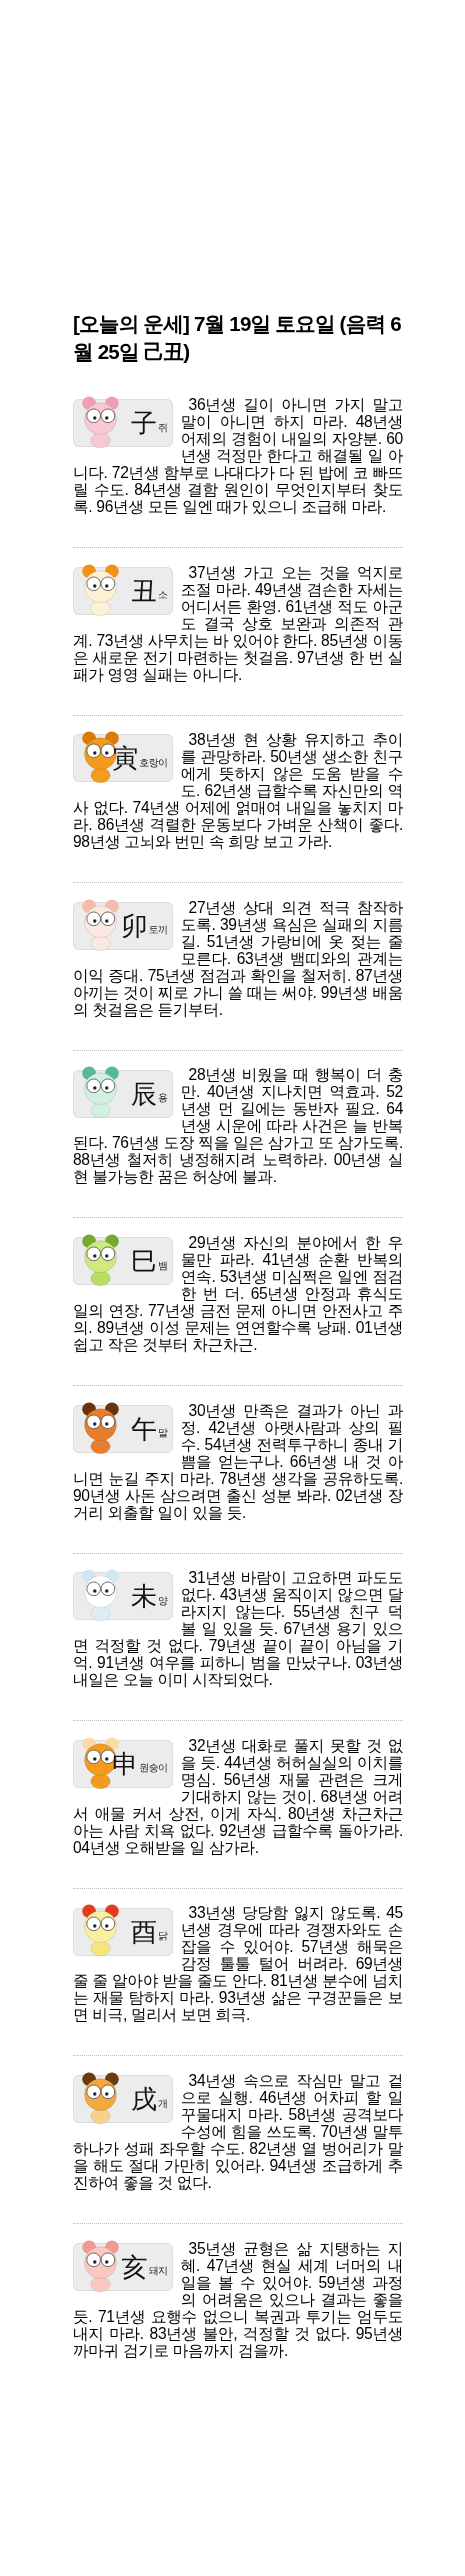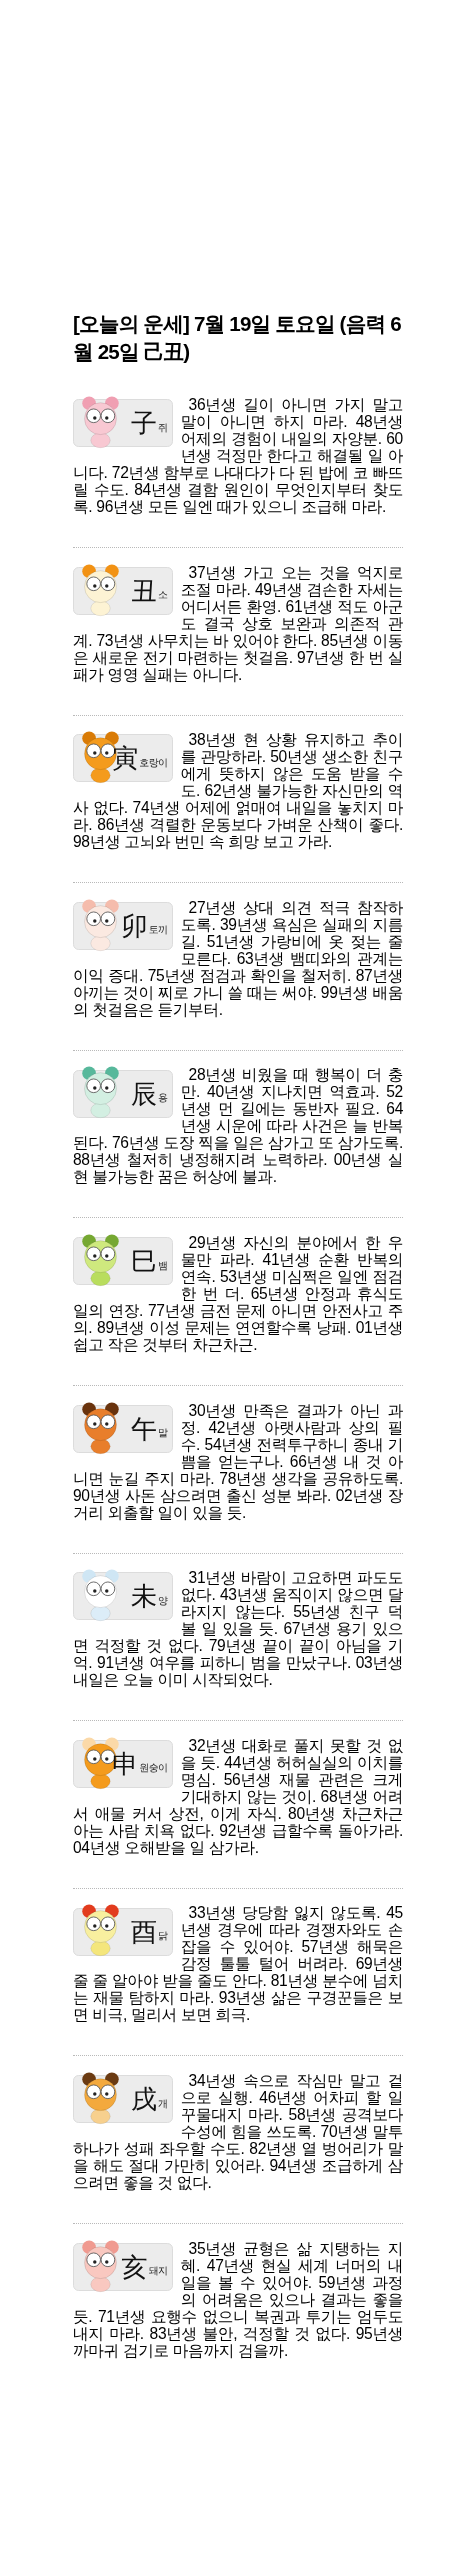--- a/index.html
+++ b/index.html
@@ -154,21 +154,21 @@
   <circle cx="38" cy="40" r="12" fill="#ffffff" stroke="#555" stroke-width="1.5"></circle>
   <circle cx="63" cy="40" r="12" fill="#ffffff" stroke="#555" stroke-width="1.5"></circle>
   <circle cx="40" cy="44" r="3" fill="#222"></circle>
   <circle cx="61" cy="44" r="3" fill="#222"></circle>
 </svg>
       <div class="sign">
         <span class="hanzi">寅</span>
         <span class="klabel">호랑이</span>
       </div>
     </div>
-    <p class="fortune">38년생 현 상황 유지하고 추이를 관망하라. 50년생 생소한 친구에게 뜻하지 않은 도움 받을 수도. 62년생 불가능한 자신만의 역사 없다. 74년생 어제에 얽매여 내일을 놓치지 마라. 86년생 격렬한 운동보다 가벼운 산책이 좋다. 98년생 고뇌와 번민 속 희망 보고 가라.</p>
+    <p class="fortune">38년생 현 상황 유지하고 추이를 관망하라. 50년생 생소한 친구에게 뜻하지 않은 도움 받을 수도. 62년생 급할수록 자신만의 역사 없다. 74년생 어제에 얽매여 내일을 놓치지 마라. 86년생 격렬한 운동보다 가벼운 산책이 좋다. 98년생 고뇌와 번민 속 희망 보고 가라.</p>
   </section>
 
   <div class="divider"></div>
   <section class="entry">
     <div class="badge">
       <svg class="animal a-rabbit" viewBox="0 0 100 100">
   <ellipse cx="30" cy="18" rx="12" ry="12" fill="var(--a)"></ellipse>
   <ellipse cx="70" cy="18" rx="12" ry="12" fill="var(--a)"></ellipse>
   <ellipse cx="50" cy="83" rx="17" ry="13" fill="var(--b)" stroke="rgba(0,0,0,0.15)"></ellipse>
   <circle cx="50" cy="45" r="28" fill="var(--m)" stroke="rgba(0,0,0,0.18)"></circle>
@@ -322,21 +322,21 @@
   <circle cx="38" cy="40" r="12" fill="#ffffff" stroke="#555" stroke-width="1.5"></circle>
   <circle cx="63" cy="40" r="12" fill="#ffffff" stroke="#555" stroke-width="1.5"></circle>
   <circle cx="40" cy="44" r="3" fill="#222"></circle>
   <circle cx="61" cy="44" r="3" fill="#222"></circle>
 </svg>
       <div class="sign">
         <span class="hanzi">戌</span>
         <span class="klabel">개</span>
       </div>
     </div>
-    <p class="fortune">34년생 속으로 작심만 말고 겉으로 실행. 46년생 어차피 할 일 꾸물대지 마라. 58년생 공격보다 수성에 힘을 쓰도록. 70년생 말투 하나가 성패 좌우할 수도. 82년생 열 벙어리가 말을 해도 절대 가만히 있어라. 94년생 조급하게 삼으려면 좋을 것 없다.</p>
+    <p class="fortune">34년생 속으로 작심만 말고 겉으로 실행. 46년생 어차피 할 일 꾸물대지 마라. 58년생 공격보다 수성에 힘을 쓰도록. 70년생 말투 하나가 성패 좌우할 수도. 82년생 열 벙어리가 말을 해도 절대 가만히 있어라. 94년생 조급하게 추진하여 좋을 것 없다.</p>
   </section>
 
   <div class="divider"></div>
   <section class="entry">
     <div class="badge">
       <svg class="animal a-pig" viewBox="0 0 100 100">
   <ellipse cx="30" cy="18" rx="12" ry="12" fill="var(--a)"></ellipse>
   <ellipse cx="70" cy="18" rx="12" ry="12" fill="var(--a)"></ellipse>
   <ellipse cx="50" cy="83" rx="17" ry="13" fill="var(--b)" stroke="rgba(0,0,0,0.15)"></ellipse>
   <circle cx="50" cy="45" r="28" fill="var(--m)" stroke="rgba(0,0,0,0.18)"></circle>

